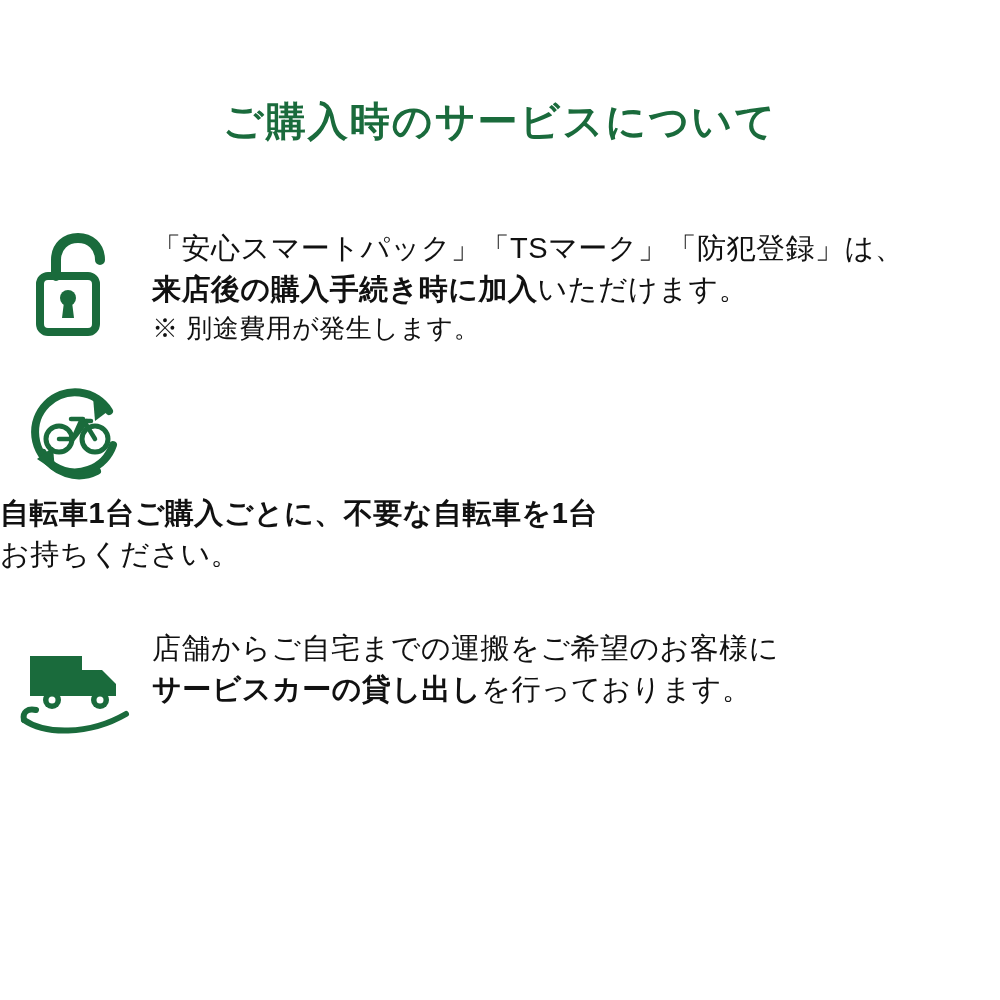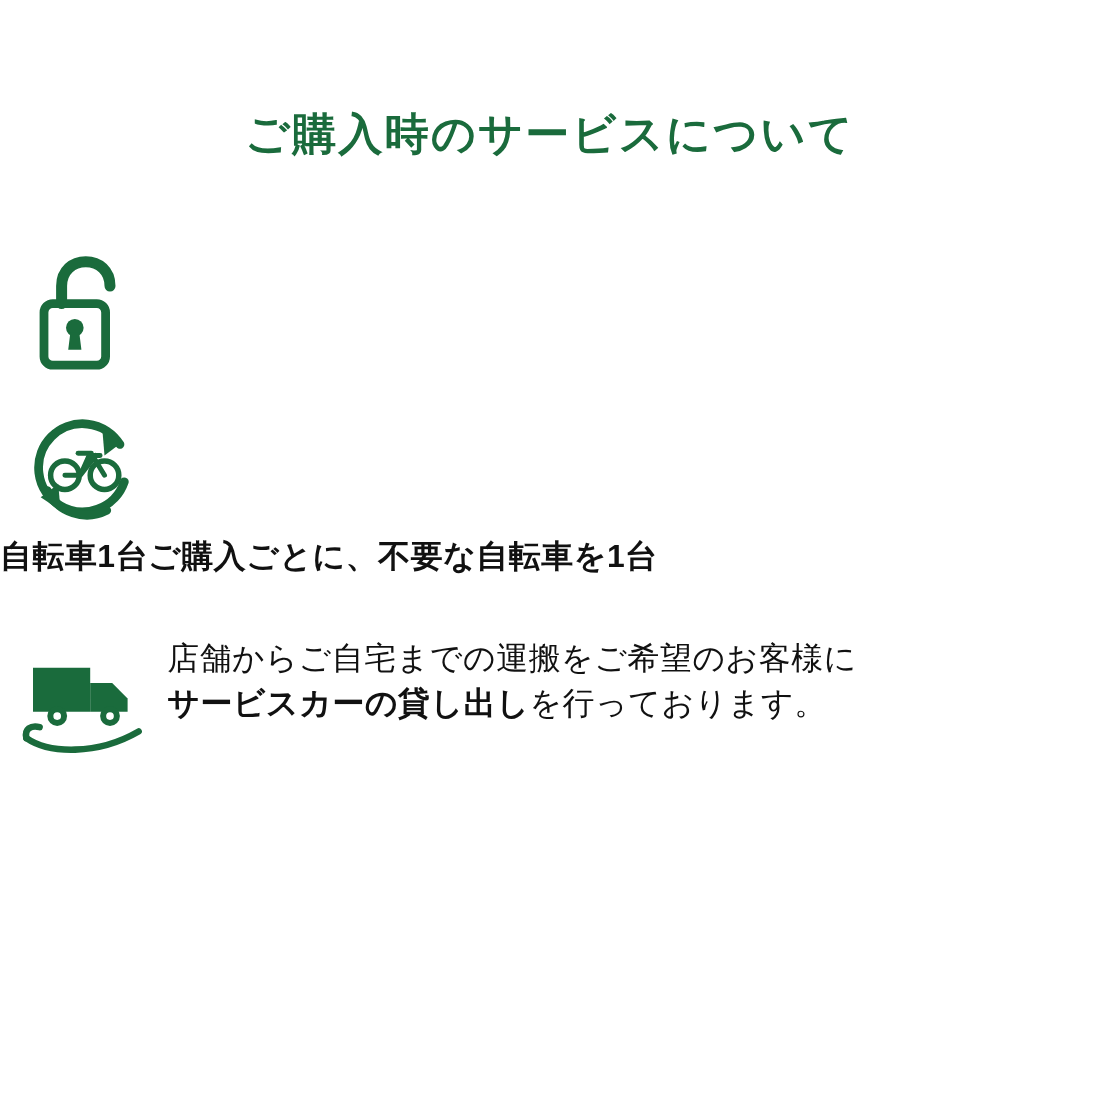--- a/index.html
+++ b/index.html
@@ -91,37 +91,43 @@
 
     <div class="row row-lock">
       <div class="icon-cell lock">
         <svg class="svg-icon" width="92" height="108" viewBox="0 0 92 108" fill="none" xmlns="http://www.w3.org/2000/svg" aria-hidden="true">
           <path d="M26 44 V28 C26 14 36 6 48 6 C60 6 70 14 70 28" stroke="#1a6b3c" stroke-width="10" stroke-linecap="round" fill="none"></path>
           <rect x="10" y="44" width="56" height="56" rx="8" stroke="#1a6b3c" stroke-width="8" fill="none"></rect>
           <circle cx="38" cy="66" r="8" fill="#1a6b3c"></circle>
           <path d="M34 70 L32 86 H44 L42 70 Z" fill="#1a6b3c"></path>
         </svg>
       </div>
+      <div class="text-cell">
+        <div class="line">「安心スマートパック」「TSマーク」「防犯登録」は、</div>
+        <div class="mixed"><b>来店後の購入手続き時に加入</b><span>いただけます。</span></div>
+        <div class="line note">※ 別途費用が発生します。</div>
+      </div>
     </div>
 
     <div class="row row-recycle">
       <div class="icon-cell recycle">
         <svg class="svg-icon" width="110" height="118" viewBox="0 0 110 118" fill="none" xmlns="http://www.w3.org/2000/svg" aria-hidden="true">
           <path d="M88 36 A40 40 0 1 0 92 70" stroke="#1a6b3c" stroke-width="8" stroke-linecap="round" fill="none"></path>
           <path d="M22 78 A40 40 0 0 0 76 96" stroke="#1a6b3c" stroke-width="8" stroke-linecap="round" fill="none"></path>
           <path d="M72 22 L90 34 L74 46 Z" fill="#1a6b3c"></path>
           <path d="M34 96 L16 84 L32 72 Z" fill="#1a6b3c"></path>
           <circle cx="38" cy="64" r="13" stroke="#1a6b3c" stroke-width="5" fill="none"></circle>
           <circle cx="74" cy="64" r="13" stroke="#1a6b3c" stroke-width="5" fill="none"></circle>
           <path d="M38 64 L52 64 L60 46 L70 46 M52 64 L66 46 M74 64 L63 46" stroke="#1a6b3c" stroke-width="4.5" stroke-linecap="round" stroke-linejoin="round" fill="none"></path>
           <path d="M50 44 L62 44" stroke="#1a6b3c" stroke-width="4.5" stroke-linecap="round"></path>
         </svg>
       </div>
       <div class="text-cell">
         <div class="line bold">自転車1台ご購入ごとに、不要な自転車を1台</div>
+        <div class="line">お持ちください。</div>
       </div>
     </div>
 
     <div class="row row-truck">
       <div class="icon-cell truck">
         <svg class="svg-icon" width="116" height="100" viewBox="0 0 116 100" fill="none" xmlns="http://www.w3.org/2000/svg" aria-hidden="true">
           <path d="M12 14 H64 V54 H12 Z" fill="#1a6b3c"></path>
           <path d="M64 28 H84 L98 42 V54 H64 Z" fill="#1a6b3c"></path>
           <circle cx="34" cy="58" r="9" fill="#1a6b3c"></circle>
           <circle cx="34" cy="58" r="3.5" fill="#ffffff"></circle>

